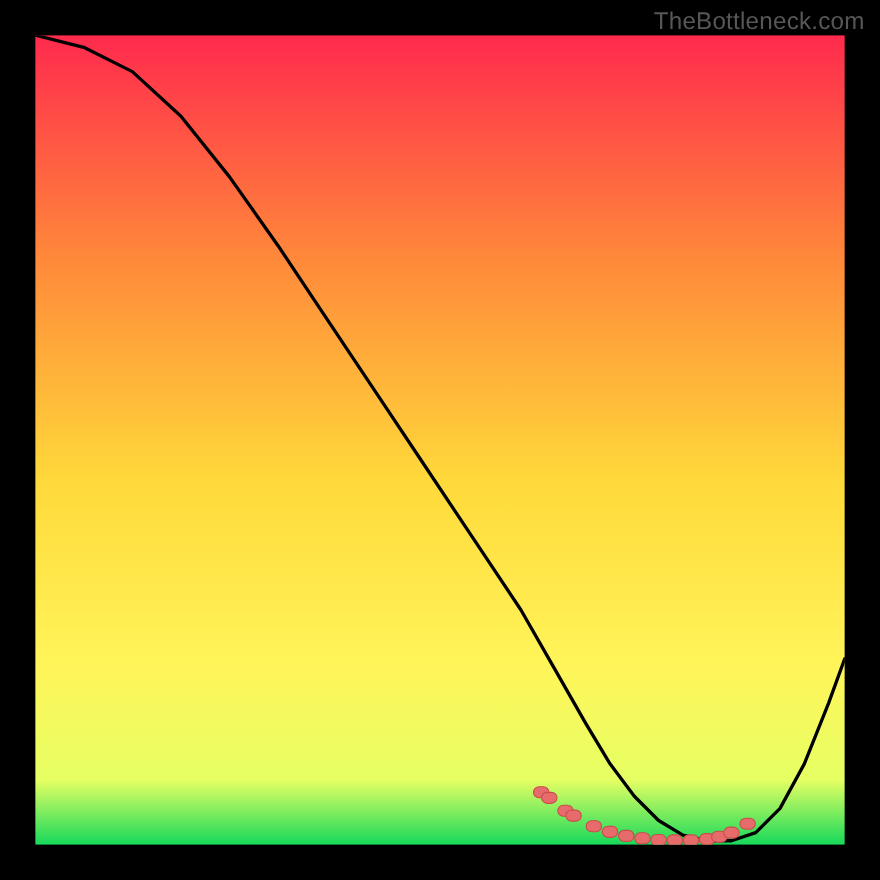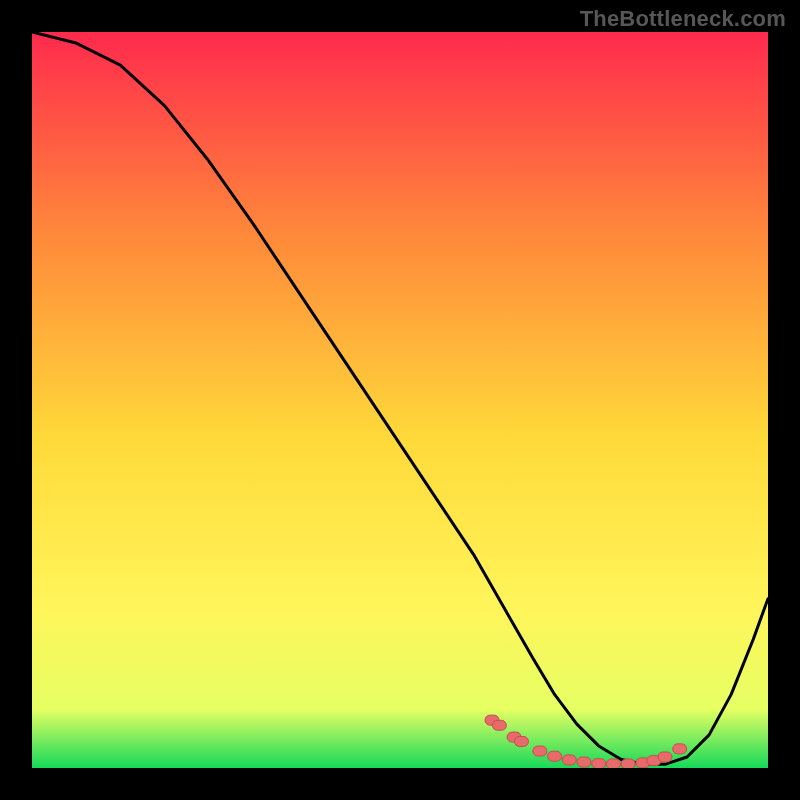--- a/index.html
+++ b/index.html
@@ -16,21 +16,21 @@
     width: 800px;
     height: 800px;
     background: #000;
   }
   .watermark {
     position: absolute;
     top: 6px;
     right: 14px;
     color: #575757;
     font-size: 22px;
-    font-weight: 700;
+    font-weight: 400;
     letter-spacing: 0.2px;
     z-index: 10;
   }
   .plot {
     position: absolute;
     left: 32px;
     top: 32px;
     width: 736px;
     height: 736px;
   }

